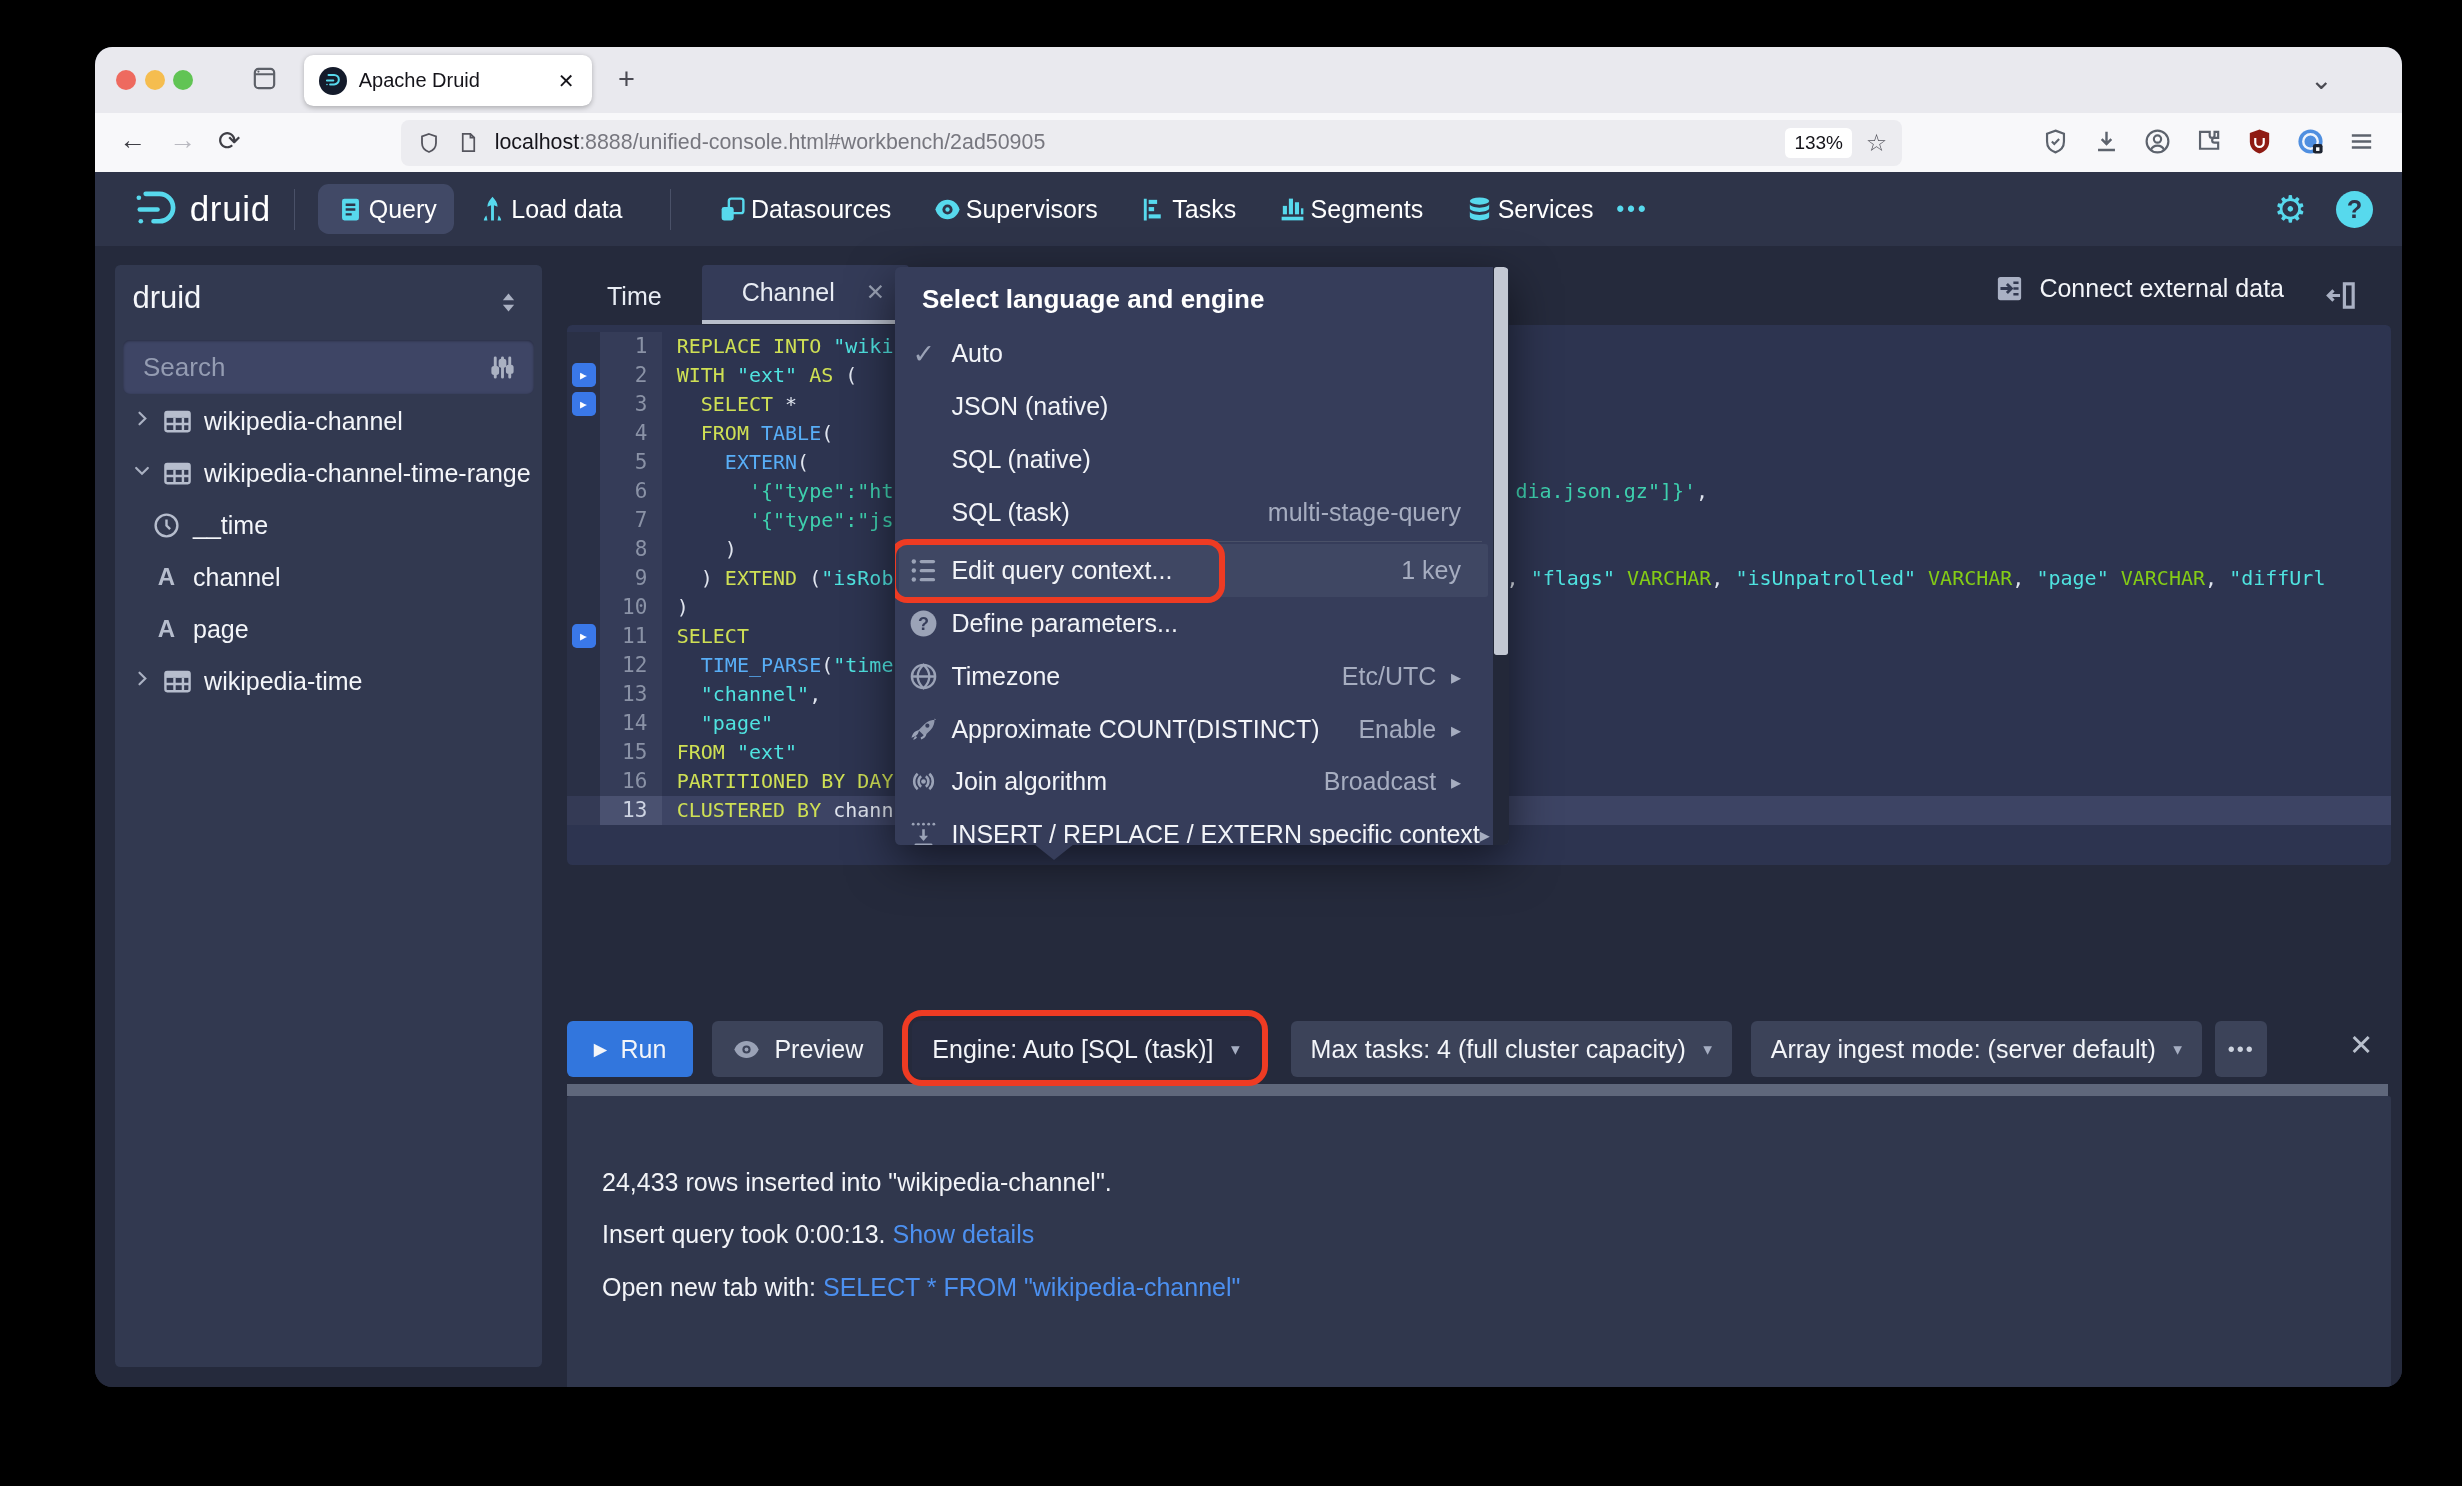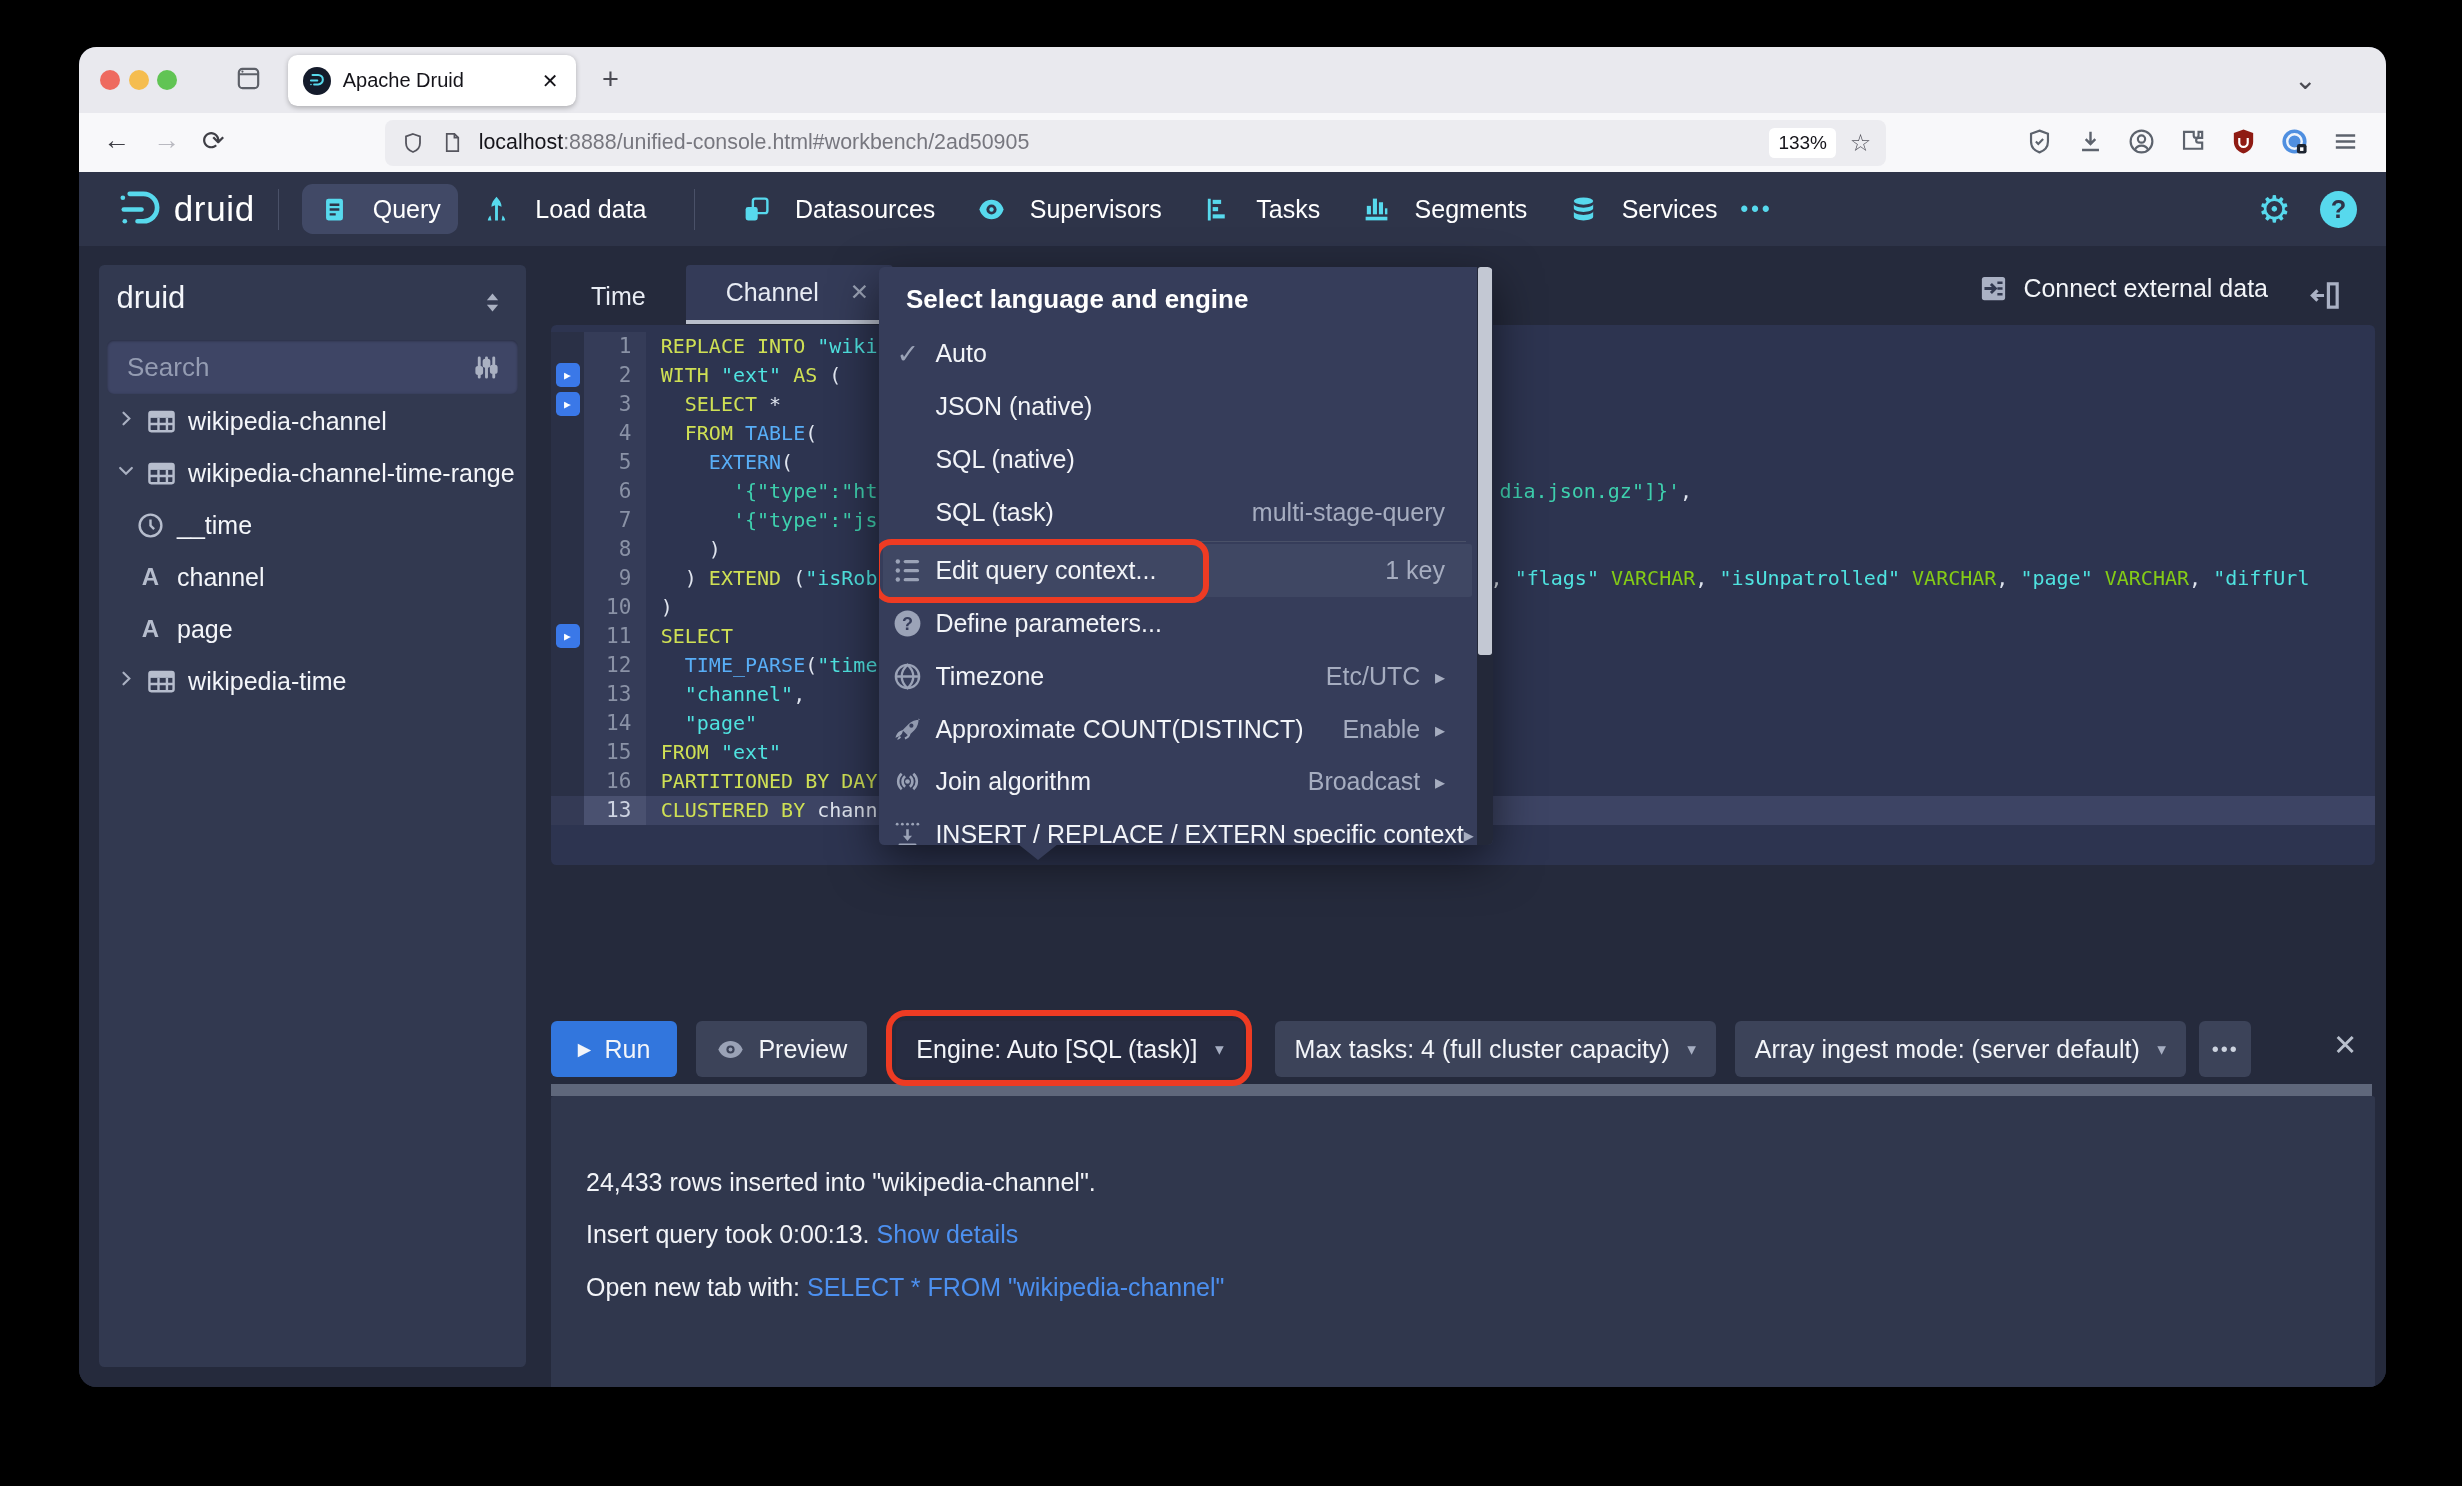--- a/index.html
+++ b/index.html
@@ -1,17 +1,17 @@
 <!DOCTYPE html>
 <html style="font-size:10.7px"><head>
 <meta charset="utf-8">
 <style>
   html,body{margin:0;padding:0;background:#000;width:2462px;height:1487px;overflow:hidden;
     font-family:"Liberation Sans",sans-serif;-webkit-font-smoothing:antialiased;}
-  .window{position:absolute;left:79px;top:47px;width:2307px;height:1340px;border-radius:17.4px;
+  .window{position:absolute;left:95px;top:47px;width:2307px;height:1340px;border-radius:17.4px;
     overflow:hidden;background:#252a3c;box-shadow:0 27px 94px rgba(0,0,0,.85);}
   
   .tabstrip{position:absolute;left:0;top:0;width:100%;height:66px;background:#e9e9ee;}
   .tl{position:absolute;top:23px;width:20px;height:20px;border-radius:50%;}
   .tl.r{left:21.4px;background:#ee6a5f}.tl.y{left:50px;background:#f5bd4f}.tl.g{left:78px;background:#61c454}
   .tray-icon{position:absolute;left:155px;top:17.4px;width:29px;height:29px;color:#5d6068}
   .btab{position:absolute;left:209px;top:8px;width:288px;height:51px;background:#fff;border-radius:9.4px;
     box-shadow:0 1.3px 5.4px rgba(0,0,0,.25);display:flex;align-items:center;}
   .btab .fav{width:28px;height:28px;margin-left:14.7px;border-radius:50%;background:#141b2b;position:relative;flex:0 0 auto}
   .btab .fav svg{position:absolute;inset:4.7px}
@@ -29,21 +29,21 @@
   .zoombadge{background:#fff;border-radius:5.4px;padding:4px 9.4px;font-size:19px;color:#15141a;margin-right:13.4px;flex:0 0 auto}
   .star{font-size:24px;color:#55555e;margin-right:14.7px;flex:0 0 auto}
   .fficons{position:absolute;right:24px;top:9.4px;display:flex;gap:20px;align-items:center;height:40px}
   .fficons .fi{width:31px;height:31px;color:#5d636d;position:relative}
   
   .dheader{position:absolute;left:0;top:125px;width:100%;height:74px;background:#2e3449;display:flex;align-items:center;}
   .brandwrap{display:flex;align-items:center;margin-left:37px}
   .brand{color:#fff;font-size:35px;margin-left:10.7px;letter-spacing:0.7px}
   .hdiv{width:1.3px;height:41px;background:#4a5168;margin:0 23px}
   .nav{display:flex;align-items:center;gap:6.7px}
-  .nav-item{display:flex;align-items:center;gap:24px;padding:10.7px 17.4px;border-radius:10.7px;color:#fff;font-size:25px}
+  .nav-item{display:flex;align-items:center;gap:4px;padding:10.7px 17.4px;border-radius:10.7px;color:#fff;font-size:25px}
   .nav-item.active{background:#414966}
   .nav-item .nicon{color:#57d9ed;display:flex}
   .nav-dots{color:#57d9ed;font-size:23px;letter-spacing:2.7px;margin-left:5.4px}
   .hright{position:absolute;right:29px;display:flex;gap:29px;align-items:center}
   .gear{font-size:37px;color:#57d9ed;line-height:1}
   .helpc{width:37px;height:37px;border-radius:50%;background:#57d9ed;color:#2e3449;font-weight:bold;font-size:25.4px;
     display:flex;align-items:center;justify-content:center}
   
   .page{position:absolute;left:0;top:199px;width:100%;height:1141px;background:#252a3c;}
   .card{position:absolute;background:#323950;border-radius:5.4px;}

